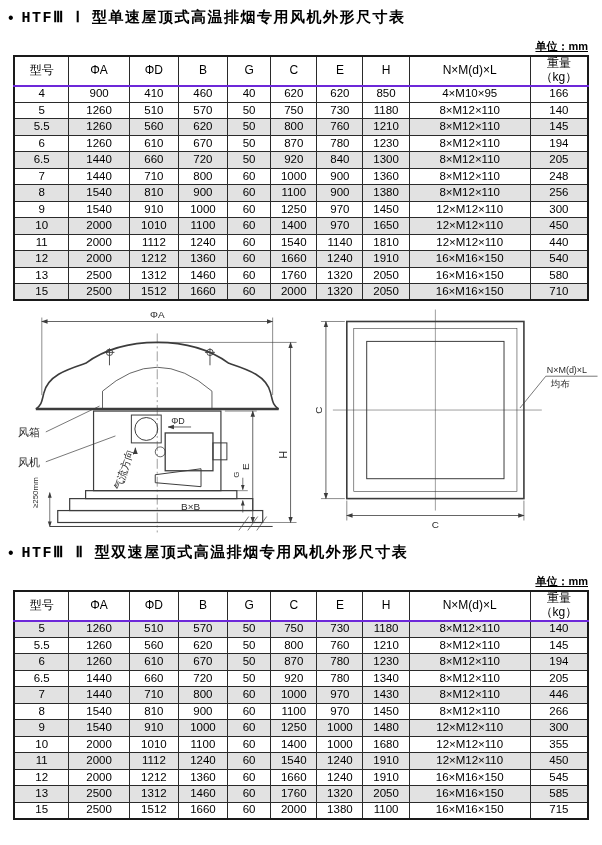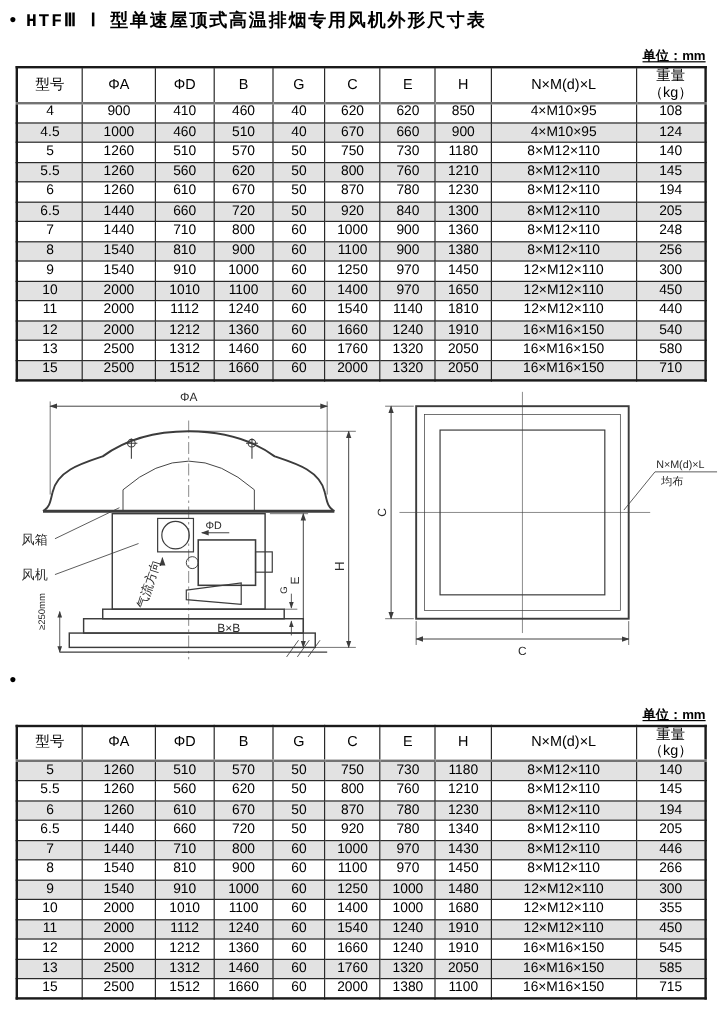--- a/index.html
+++ b/index.html
@@ -27,21 +27,21 @@
     width: 576px; margin-left: 13px;
     border: 2px solid #1a1a1a;
   }
   .dim-table th, .dim-table td {
     border: 1px solid #2a2a2a; text-align: center; vertical-align: middle;
     font-size: 11.5px; color: #000; padding: 0;
   }
   .dim-table th {
     height: 18px; font-weight: normal; font-size: 12px;
     white-space: pre-line; line-height: 1.15;
-    border-bottom: 2px solid #737373;
+    border-bottom: 2px solid #6d28d9;
   }
   .dim-table td { height: 16.5px; line-height: 1; }
   .dim-table tr.shaded td { background: #e2e2e2; }
   
   .dim-table th:nth-child(1){width:9.5%}  .dim-table th:nth-child(2){width:10.5%}
   .dim-table th:nth-child(3){width:8.5%}  .dim-table th:nth-child(4){width:8.5%}
   .dim-table th:nth-child(5){width:7.5%}  .dim-table th:nth-child(6){width:8%}
   .dim-table th:nth-child(7){width:8%}    .dim-table th:nth-child(8){width:8%}
   .dim-table th:nth-child(9){width:21%}   .dim-table th:nth-child(10){width:10%}
   .drawings {
@@ -82,33 +82,21 @@
         <tr>
           <td>4</td>
           <td>900</td>
           <td>410</td>
           <td>460</td>
           <td>40</td>
           <td>620</td>
           <td>620</td>
           <td>850</td>
           <td>4×M10×95</td>
-          <td>108</td>
-        </tr>
-        <tr class="shaded">
-          <td>4.5</td>
-          <td>1000</td>
-          <td>460</td>
-          <td>510</td>
-          <td>40</td>
-          <td>670</td>
-          <td>660</td>
-          <td>900</td>
-          <td>4×M10×95</td>
-          <td>124</td>
+          <td>166</td>
         </tr>
         <tr>
           <td>5</td>
           <td>1260</td>
           <td>510</td>
           <td>570</td>
           <td>50</td>
           <td>750</td>
           <td>730</td>
           <td>1180</td>
@@ -360,20 +348,21 @@
         <text transform="rotate(-90 13 105)" x="13" y="105" text-anchor="middle" font-size="10">C</text>
         <text x="127" y="224" text-anchor="middle" font-size="10">C</text>
         <text x="239" y="68" font-size="9">N×M(d)×L</text>
         <text x="243" y="82" font-size="9.5">均布</text>
       </g>
     </svg>
   </div>
 
   <div class="title-row sec2-title-row">
     <span class="bullet">•</span>
+    <span class="sec-title">HTFⅢ Ⅱ 型双速屋顶式高温排烟专用风机外形尺寸表</span>
   </div>
   <div class="unit-label">单位：mm</div>
 
   <table class="dim-table">
       <thead>
         <tr>
           <th>型号</th>
           <th>ΦA</th>
           <th>ΦD</th>
           <th>B</th>

